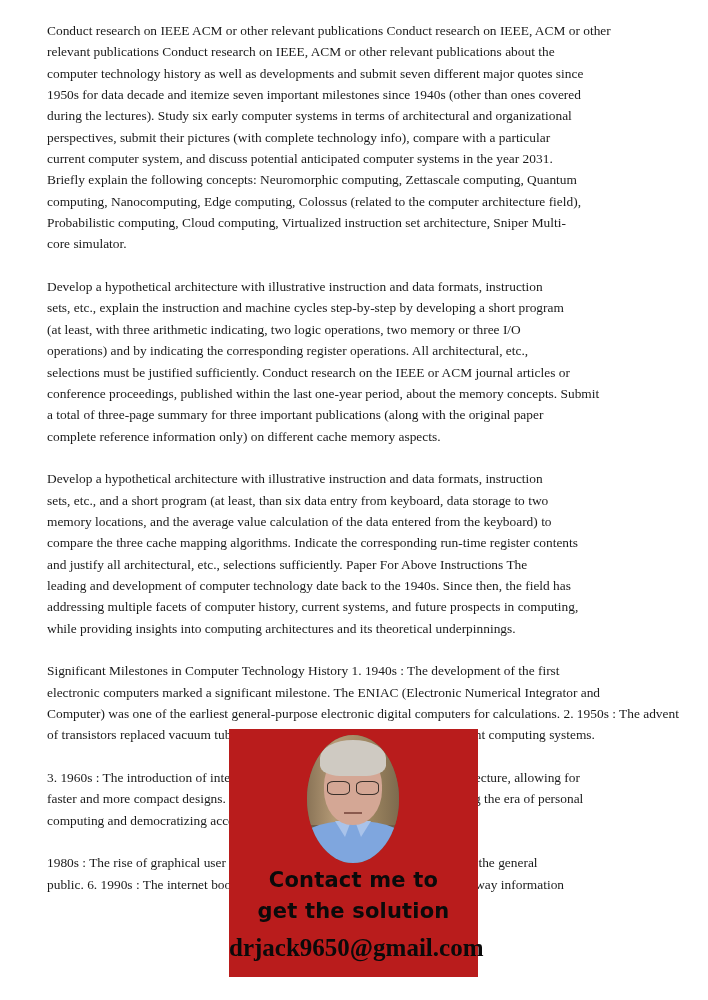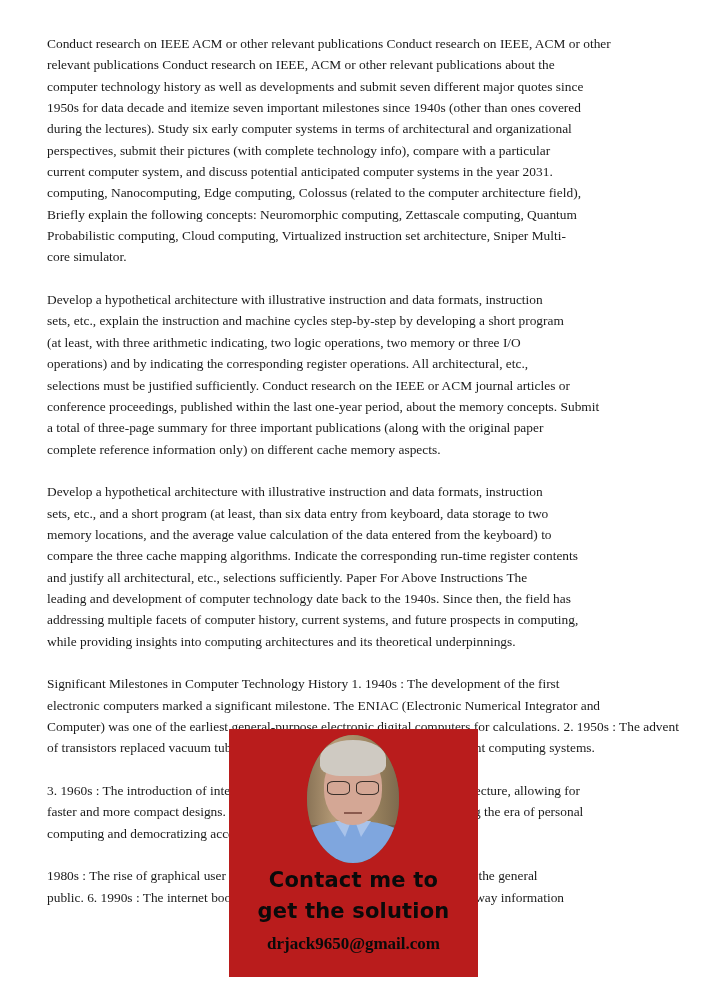--- a/index.html
+++ b/index.html
@@ -11,21 +11,21 @@
     width: 708px;
     height: 1000px;
     position: relative;
     overflow: hidden;
     font-family: "Liberation Serif", "DejaVu Serif", serif;
     color: #1a1a1a;
   }
   .doc {
     position: absolute;
     left: 47px;
-    top: 33px;
+    top: 20px;
     width: 612px;
     font-size: 13.4px;
     line-height: 21.35px;
   }
   .para {
     margin: 0 0 21.35px 0;
   }
   .line {
     display: block;
     white-space: nowrap;
@@ -108,38 +108,38 @@
     letter-spacing: 0.2px;
   }
   .email {
     position: absolute;
     left: 0;
     top: 205px;
     width: 100%;
     text-align: center;
     font-family: "Liberation Serif", "DejaVu Serif", serif;
     font-weight: bold;
-    font-size: 17px;
+    font-size: 25px;
     color: #0a0a0a;
   }
 </style>
 </head>
 <body>
 
 <div class="doc">
   <div class="para">
     <span class="line">Conduct research on IEEE ACM or other relevant publications Conduct research on IEEE, ACM or other</span>
     <span class="line">relevant publications Conduct research on IEEE, ACM or other relevant publications about the</span>
     <span class="line">computer technology history as well as developments and submit seven different major quotes since</span>
     <span class="line">1950s for data decade and itemize seven important milestones since 1940s (other than ones covered</span>
     <span class="line">during the lectures). Study six early computer systems in terms of architectural and organizational</span>
     <span class="line">perspectives, submit their pictures (with complete technology info), compare with a particular</span>
     <span class="line">current computer system, and discuss potential anticipated computer systems in the year 2031.</span>
+    <span class="line">Briefly explain the following concepts: Neuromorphic computing, Zettascale computing, Quantum</span>
     <span class="line">computing, Nanocomputing, Edge computing, Colossus (related to the computer architecture field),</span>
-    <span class="line">Briefly explain the following concepts: Neuromorphic computing, Zettascale computing, Quantum</span>
     <span class="line">Probabilistic computing, Cloud computing, Virtualized instruction set architecture, Sniper Multi-</span>
     <span class="line">core simulator.</span>
   </div>
 
   <div class="para">
     <span class="line">Develop a hypothetical architecture with illustrative instruction and data formats, instruction</span>
     <span class="line">sets, etc., explain the instruction and machine cycles step-by-step by developing a short program</span>
     <span class="line">(at least, with three arithmetic indicating, two logic operations, two memory or three I/O</span>
     <span class="line">operations) and by indicating the corresponding register operations. All architectural, etc.,</span>
     <span class="line">selections must be justified sufficiently. Conduct research on the IEEE or ACM journal articles or</span>

